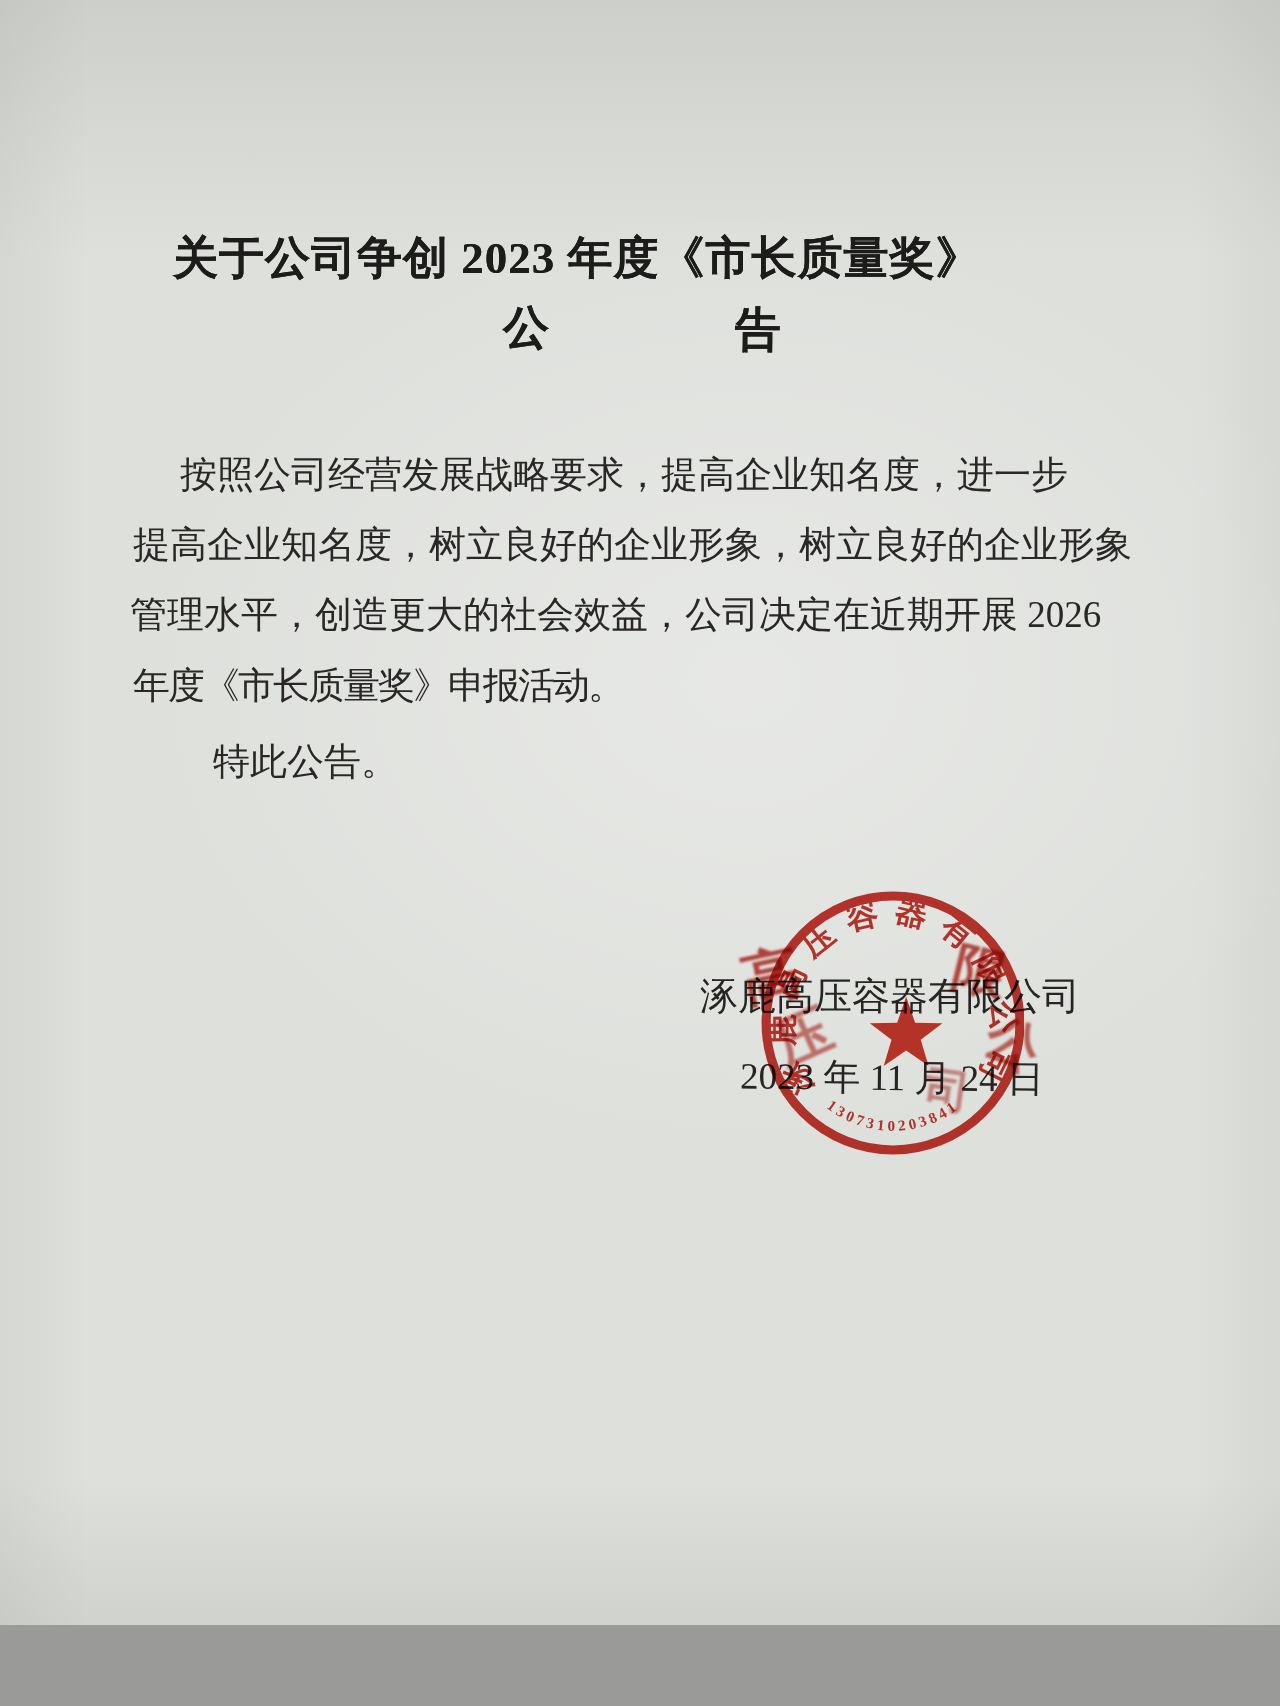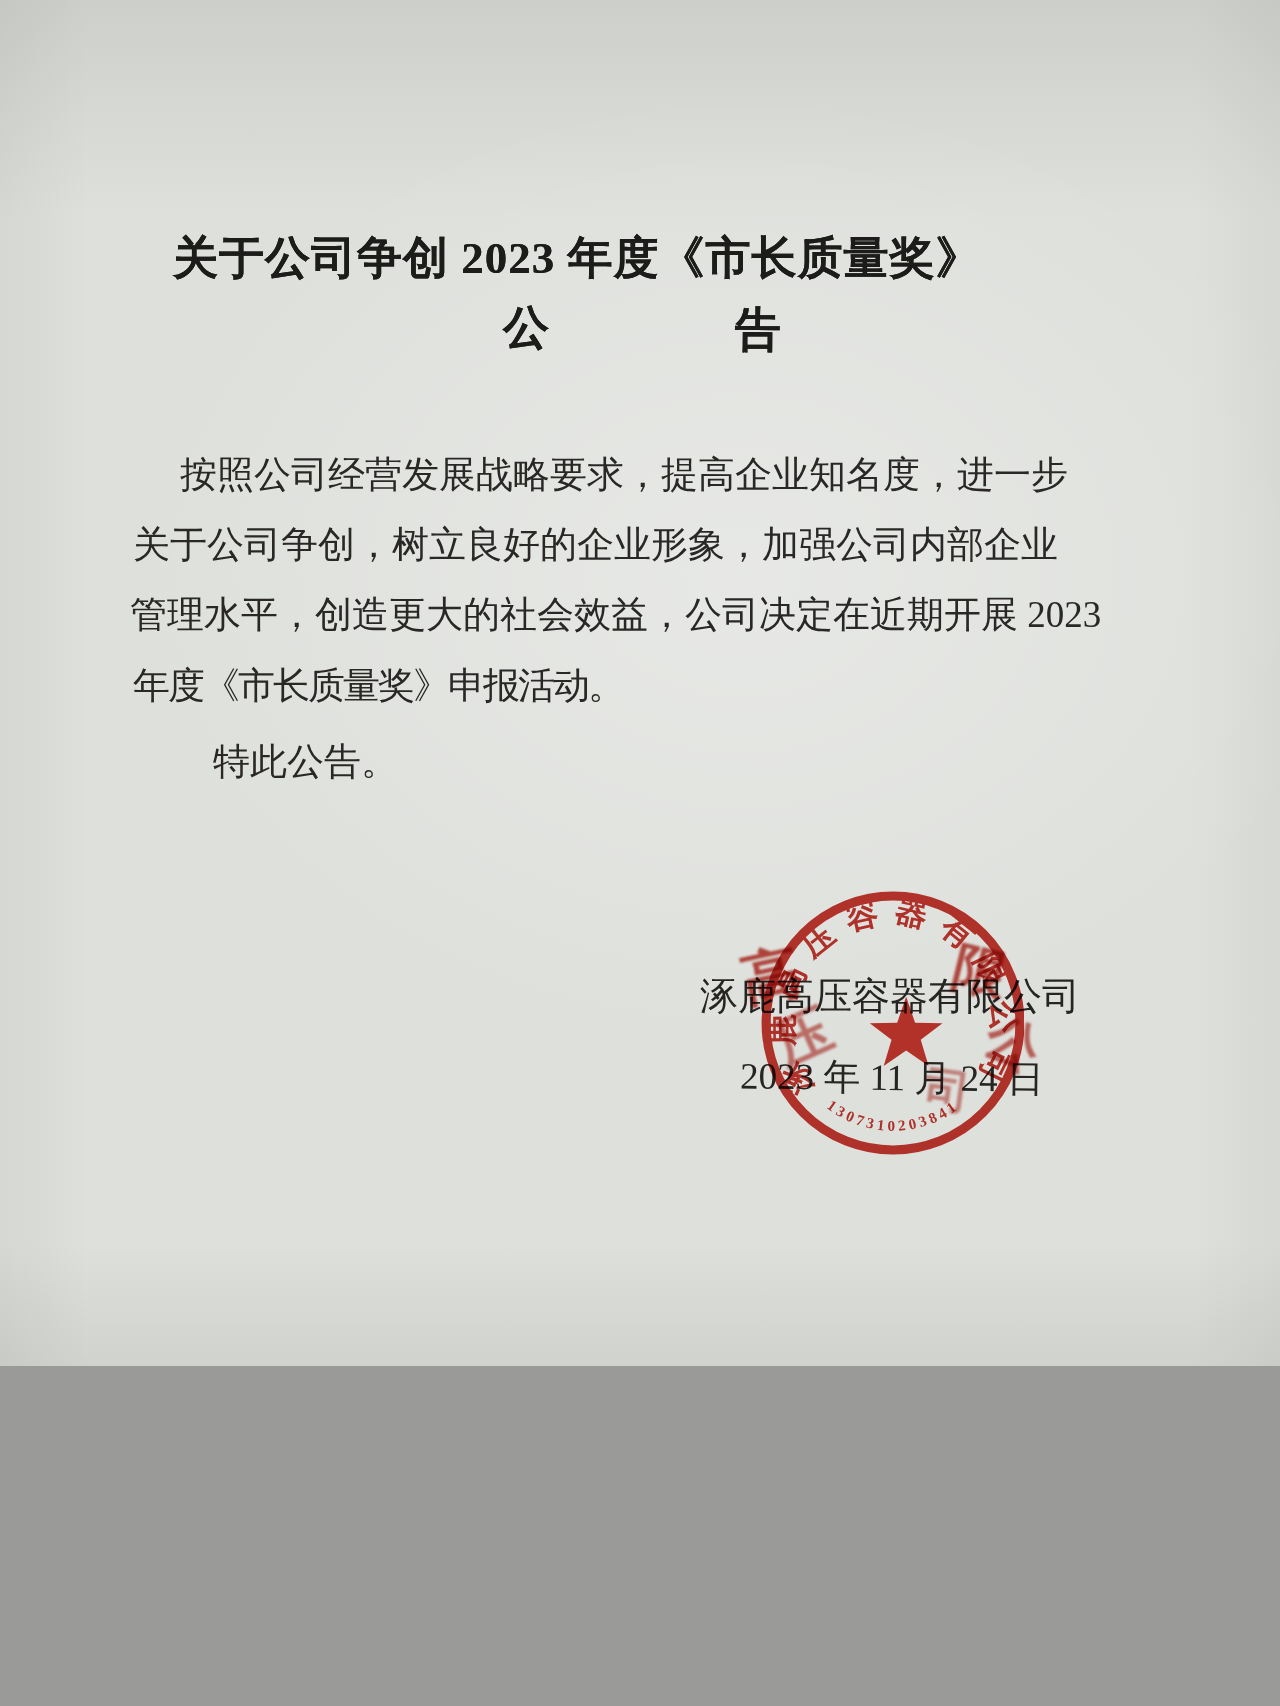--- a/index.html
+++ b/index.html
@@ -1,18 +1,18 @@
 <!DOCTYPE html>
 <html><head>
 <meta charset="utf-8">
 <style>
   html,body{margin:0;padding:0;background:#9a9a98;}
   #photo{
     position:relative;
-    width:1280px;height:1366px;
+    width:1280px;height:1625px;
     overflow:hidden;
     font-family:"Liberation Serif","DejaVu Serif",serif;
     background:
       radial-gradient(ellipse 900px 700px at 58% 42%, rgba(255,255,255,0.28), rgba(255,255,255,0) 70%),
       linear-gradient(180deg, rgba(90,92,88,0.13) 0%, rgba(90,92,88,0.05) 9%, rgba(0,0,0,0) 16%),
       linear-gradient(0deg, rgba(90,92,88,0.10) 0%, rgba(90,92,88,0.07) 3%, rgba(0,0,0,0) 9%),
       linear-gradient(90deg, rgba(70,72,68,0.06) 0%, rgba(0,0,0,0) 7%, rgba(0,0,0,0) 93%, rgba(70,72,68,0.05) 100%),
       #dee0dc;
   }
   
@@ -75,22 +75,22 @@
 </style>
 </head>
 <body>
 
 <div id="photo">
 
   <div class="txt title1">关于公司争创 2023 年度《市长质量奖》</div>
   <div class="txt title2">公告</div>
 
   <div class="txt body-line l1">按照公司经营发展战略要求，提高企业知名度，进一步</div>
-  <div class="txt body-line l2">关于公司争创，树立良好的企业形象，加强公司内部企业</div>
-  <div class="txt body-line l3">管理水平，创造更大的社会效益，公司决定在近期开展 2023</div>
+  <div class="txt body-line l2">提高企业知名度，树立良好的企业形象，树立良好的企业形象</div>
+  <div class="txt body-line l3">管理水平，创造更大的社会效益，公司决定在近期开展 2026</div>
   <div class="txt body-line l5">特此公告。</div>
   <div class="txt body-line l4">年度《市长质量奖》申报活动。</div>
 
   <div class="txt sig">涿鹿高压容器有限公司</div>
   <div class="txt date">2023 年 11 月 24 日</div>
 
   <svg class="seal" viewBox="0 0 270 270" xmlns="http://www.w3.org/2000/svg">
     <defs>
       <path id="arcTop" d="M 63.4 202.3 A 100 100 0 1 1 216.6 202.3" fill="none"></path>
       <path id="arcBot" d="M 68.4 217.5 A 107 107 0 0 0 211.6 217.5" fill="none"></path>

